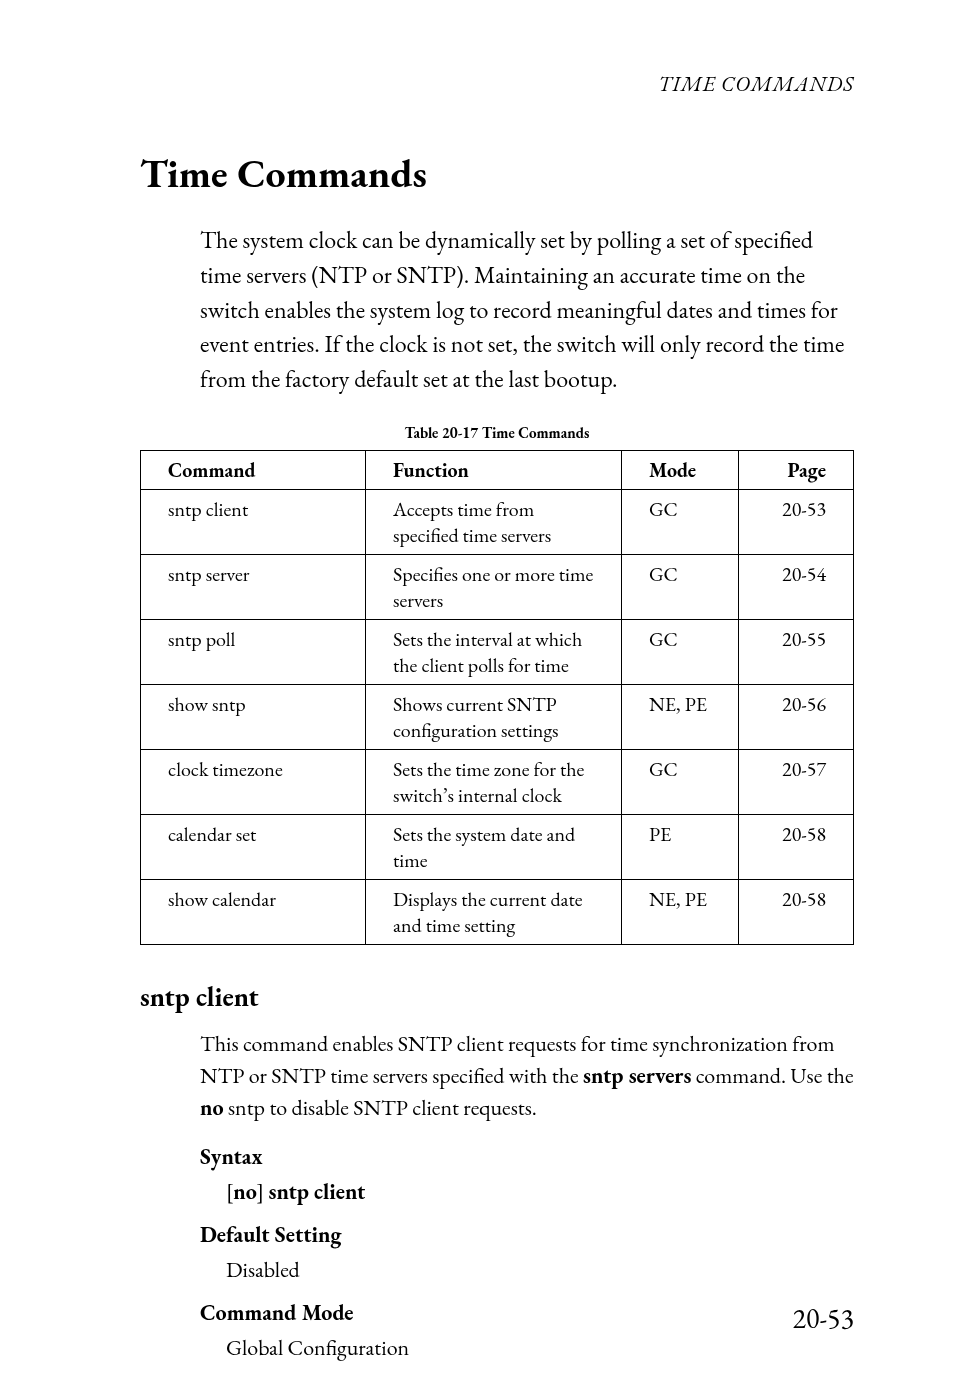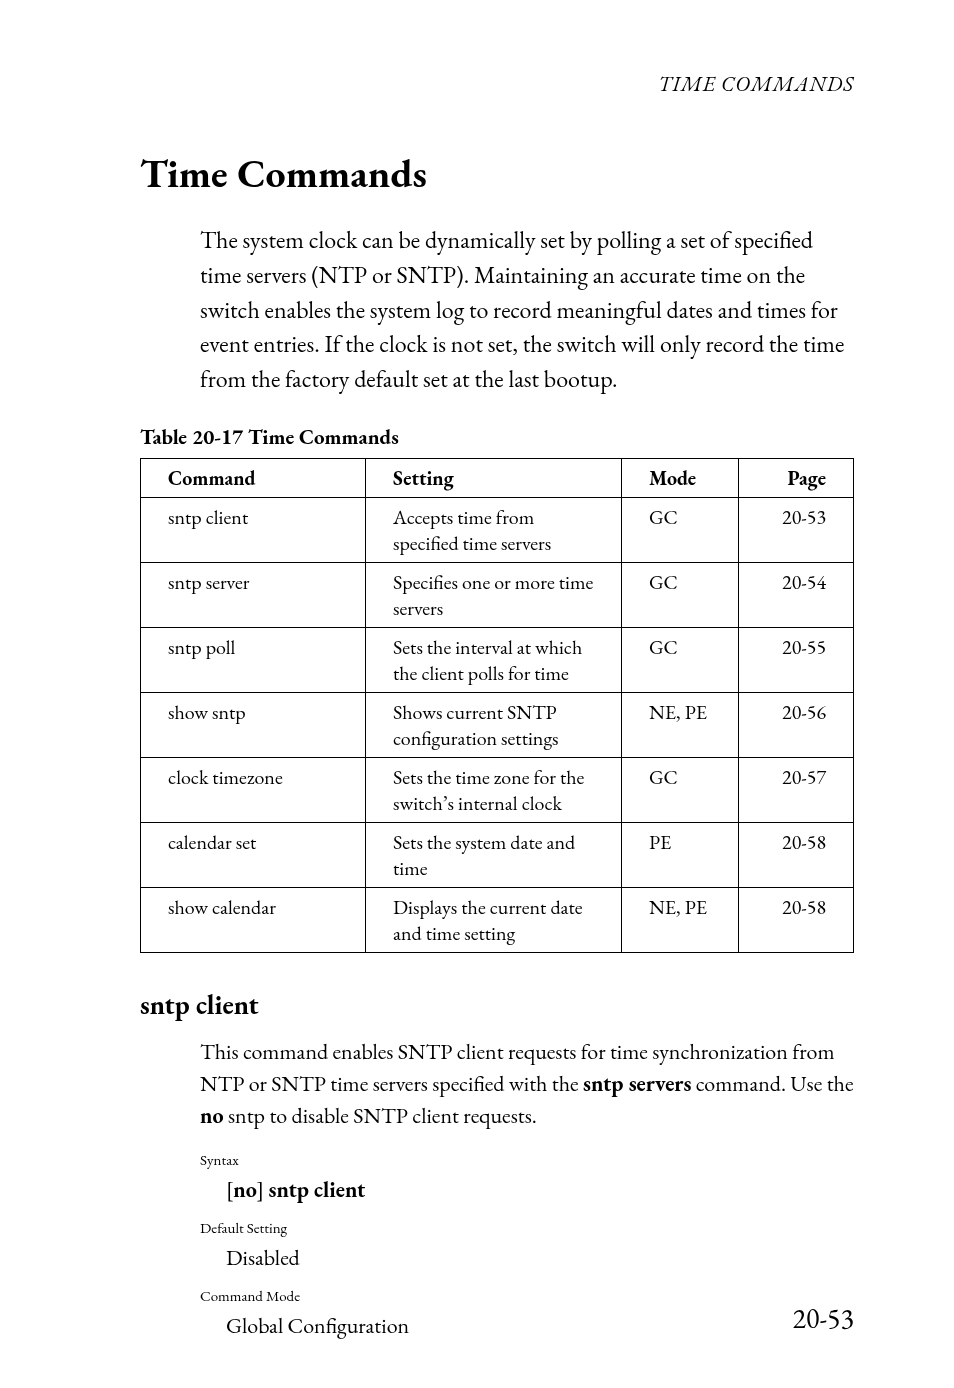--- a/index.html
+++ b/index.html
@@ -32,23 +32,23 @@
     font-weight: bold;
     margin: 0 0 24px 0;
   }
   .intro {
     font-size: 24px;
     line-height: 1.45;
     margin: 0 0 26px 0;
     padding-left: 60px;
   }
   .table-caption {
-    text-align: left;
-    font-weight: bold;
-    font-size: 21px;
+    text-align: center;
+    font-weight: bold;
+    font-size: 15px;
     margin-bottom: 8px;
   }
   table.commands {
     border-collapse: collapse;
     width: 100%;
     margin-bottom: 34px;
   }
   table.commands th, table.commands td {
     border: 1.5px solid #000;
     padding: 6px 27px;
@@ -80,22 +80,22 @@
     font-size: 22px;
     line-height: 1.45;
     padding-left: 60px;
     margin: 0 0 18px 0;
   }
   .field-block {
     padding-left: 60px;
     margin-bottom: 14px;
   }
   .field-label {
-    font-weight: normal;
-    font-size: 15px;
+    font-weight: bold;
+    font-size: 22px;
     margin-bottom: 6px;
   }
   .field-value {
     font-size: 22px;
     padding-left: 26px;
   }
   .page-number {
     position: absolute;
     bottom: 52px;
     right: 100px;
@@ -112,21 +112,21 @@
   <h1 class="section-title">Time Commands</h1>
 
   <p class="intro">The system clock can be dynamically set by polling a set of specified time servers (NTP or SNTP). Maintaining an accurate time on the switch enables the system log to record meaningful dates and times for event entries. If the clock is not set, the switch will only record the time from the factory default set at the last bootup.</p>
 
   <div class="table-caption">Table 20-17  Time Commands</div>
 
   <table class="commands">
     <thead>
       <tr>
         <th class="cmd-col">Command</th>
-        <th>Setting</th>
+        <th>Function</th>
         <th class="mode-col">Mode</th>
         <th class="page-col">Page</th>
       </tr>
     </thead>
     <tbody>
       <tr>
         <td class="cmd-col">sntp client</td>
         <td>Accepts time from specified time servers</td>
         <td class="mode-col">GC</td>
         <td class="page-col">20-53</td>

